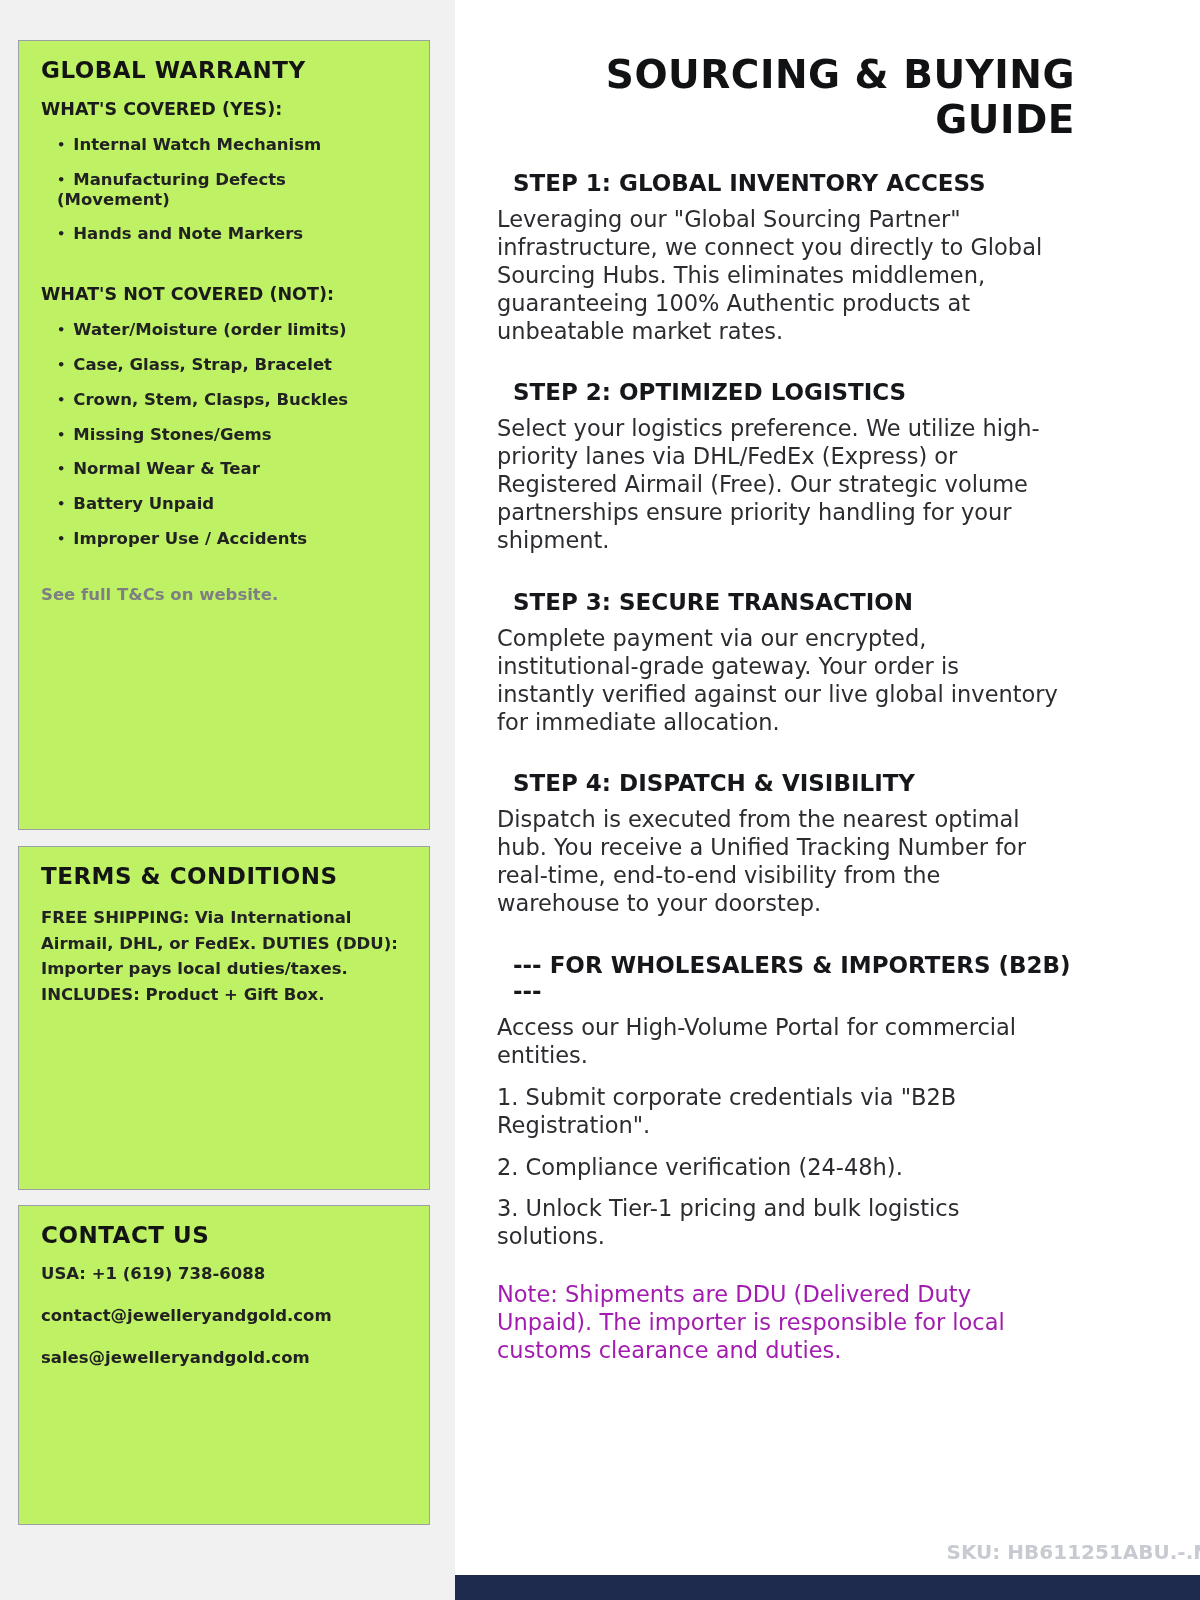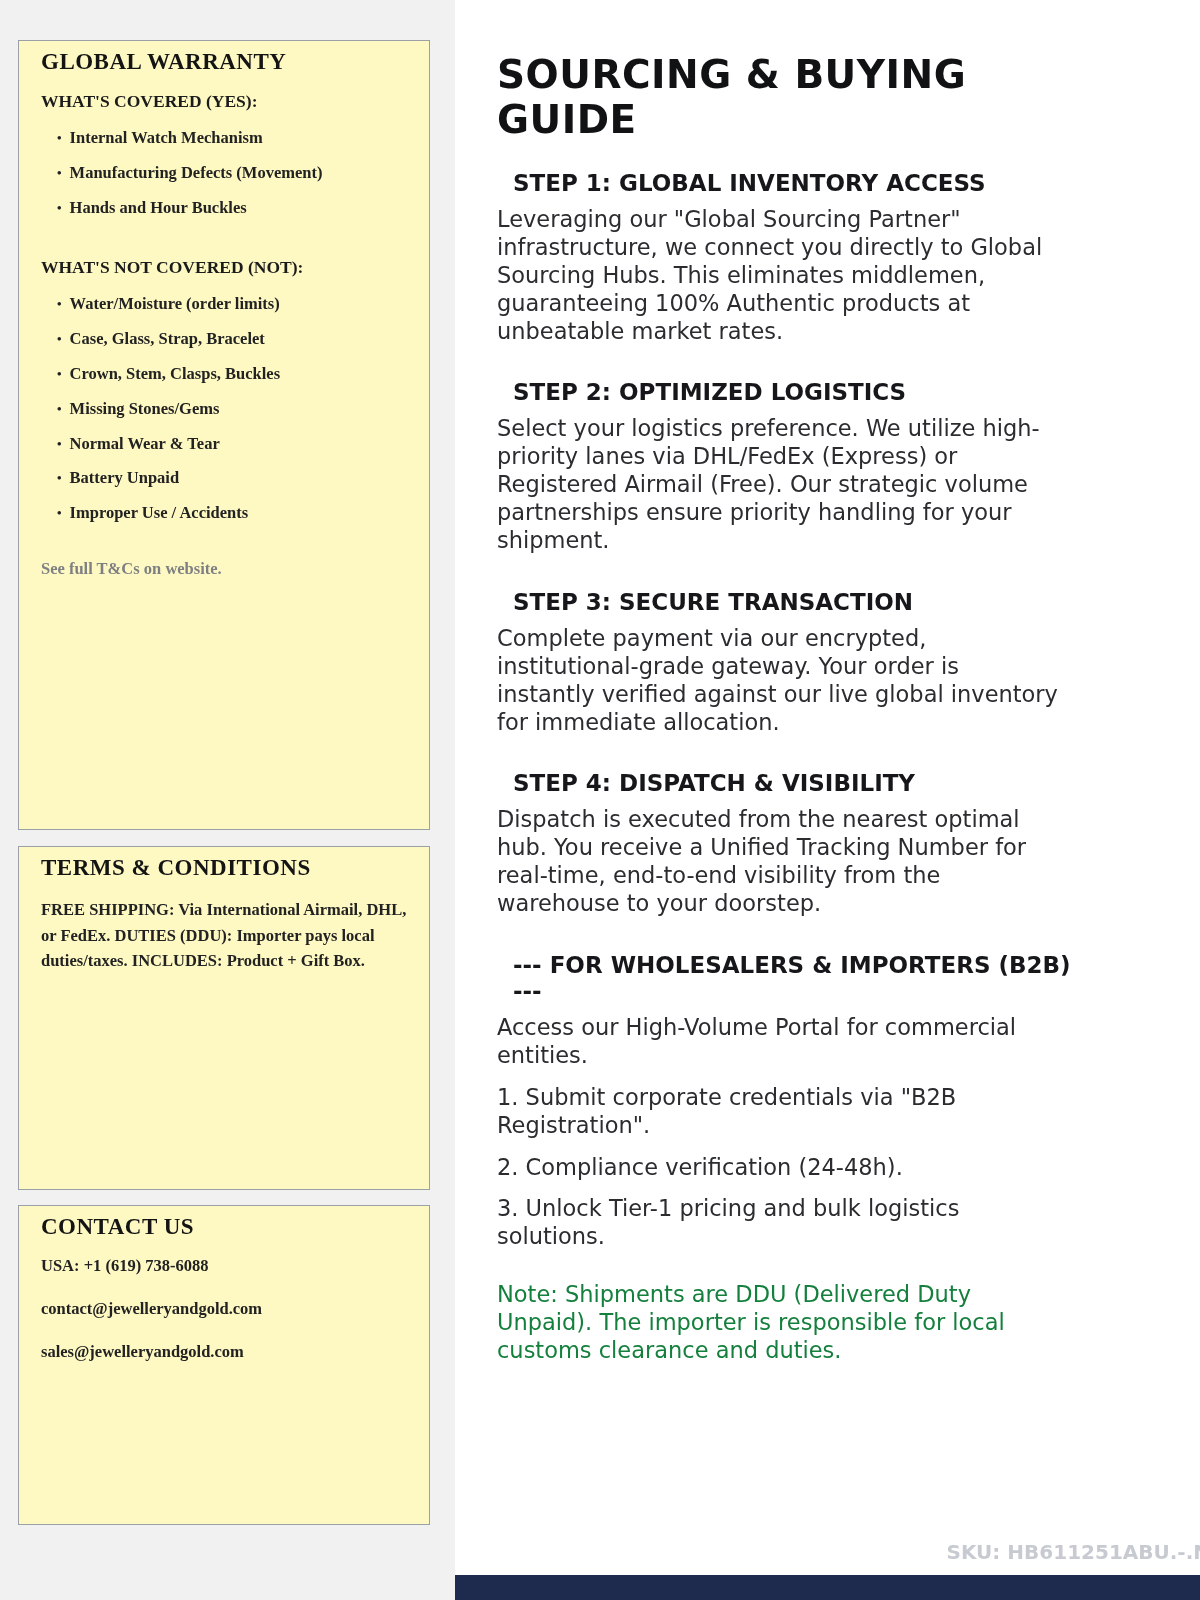--- a/index.html
+++ b/index.html
@@ -17,25 +17,24 @@
   .sidebar {
     position: absolute;
     left: 0; top: 0;
     width: 455px; height: 1600px;
     background: #f1f1f2;
   }
   .side-box {
     position: absolute;
     left: 18px;
     width: 412px;
-    background: #fef9c3;
+    background: #bef264;
     border: 1px solid #9aa0a6;
     box-sizing: border-box;
-    padding: 8px 22px;
-    font-family: Liberation Serif, serif;
+    padding: 16px 22px;
   }
   .box-warranty { top: 40px;  height: 790px; }
   .box-terms    { top: 846px; height: 344px; }
   .box-contact  { top: 1205px; height: 320px; }
 
   .side-title {
     font-size: 23px;
     font-weight: bold;
     letter-spacing: 0.5px;
     color: #141414;
@@ -93,21 +92,21 @@
   .main-inner {
     padding: 52px 0 0 42px;
     width: 620px;
     box-sizing: border-box;
   }
   .main-title {
     font-size: 39px;
     font-weight: bold;
     letter-spacing: 0.5px;
     color: #101214;
-    text-align: left;
+    text-align: right;
     margin: 0 0 28px 0;
   }
   .step-heading {
     font-size: 23px;
     font-weight: bold;
     color: #15171a;
     margin: 34px 0 10px 16px;
   }
   .step-body {
     font-size: 22.5px;
@@ -121,21 +120,21 @@
     font-size: 22.5px;
     font-weight: 500;
     color: #2a2c2f;
     line-height: 1.24;
     margin: 14px 0 0 0;
     width: 565px;
   }
   .b2b-note {
     font-size: 22.5px;
     font-weight: 500;
-    color: #15803d;
+    color: #a21caf;
     line-height: 1.24;
     margin: 30px 0 0 0;
     width: 565px;
   }
 
   
   .sku {
     position: absolute;
     right: -10px;
     bottom: 36px;
@@ -160,21 +159,21 @@
 
   <div class="sidebar">
 
     <div class="side-box box-warranty">
       <h2 class="side-title">GLOBAL WARRANTY</h2>
 
       <div class="side-subhead">WHAT'S COVERED (YES):</div>
       <ul class="bullet-list">
         <li>Internal Watch Mechanism</li>
         <li>Manufacturing Defects (Movement)</li>
-        <li>Hands and Hour Buckles</li>
+        <li>Hands and Note Markers</li>
       </ul>
 
       <div class="side-subhead second">WHAT'S NOT COVERED (NOT):</div>
       <ul class="bullet-list">
         <li>Water/Moisture (order limits)</li>
         <li>Case, Glass, Strap, Bracelet</li>
         <li>Crown, Stem, Clasps, Buckles</li>
         <li>Missing Stones/Gems</li>
         <li>Normal Wear &amp; Tear</li>
         <li>Battery Unpaid</li>

